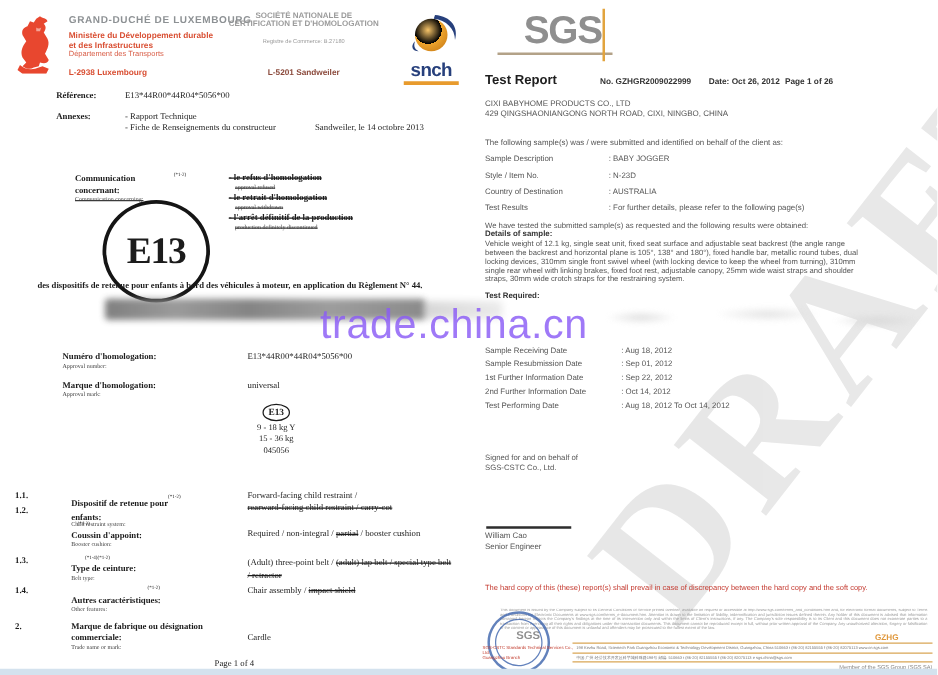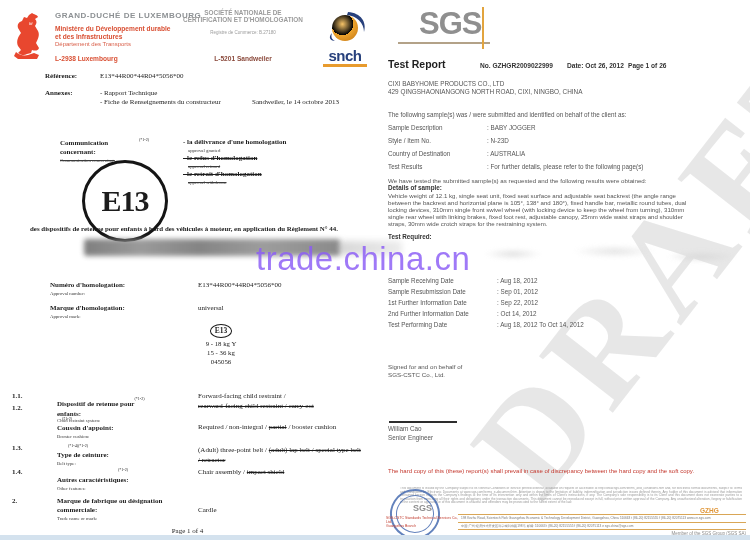--- a/index.html
+++ b/index.html
@@ -90,30 +90,30 @@
     <div class="abs b" style="left:60px;top:148px;font-size:7px;">concernant:</div>
     <div class="abs small-en struck" style="left:60px;top:158px;">Communication concerning:</div>
     <div class="abs" style="left:139px;top:137px;font-size:4px;">(*1-2)</div>
 
     <div class="abs e-circle" style="left:82px;top:160px;width:80px;height:76px;">
       <span style="font-size:30px;font-weight:600;letter-spacing:-1px;">E13</span>
     </div>
 
     <div class="abs" style="left:183px;top:138px;">
       <div>
-        <div class="b" style="font-size:7px;line-height:9px;">- la délivrance d'une homologation</div>
-        <div class="small-en" style="line-height:7px;margin-left:5px;">approval granted</div>
-      </div>
-      <div>
         <div class="b struck" style="font-size:7px;line-height:9px;">- le refus d'homologation</div>
         <div class="small-en struck" style="line-height:7px;margin-left:5px;">approval refused</div>
       </div>
       <div>
         <div class="b struck" style="font-size:7px;line-height:9px;">- le retrait d'homologation</div>
         <div class="small-en struck" style="line-height:7px;margin-left:5px;">approval withdrawn</div>
+      </div>
+      <div>
+        <div class="b struck" style="font-size:7px;line-height:9px;">- l'arrêt définitif de la production</div>
+        <div class="small-en struck" style="line-height:7px;margin-left:5px;">production definitely discontinued</div>
       </div>
     </div>
 
     <div class="abs b nowrap" style="left:30px;top:225px;font-size:6.9px;">des dispositifs de retenue pour enfants à bord des véhicules à moteur, en application du Règlement N° 44.</div>
 
     <div class="abs blurbar" style="left:84px;top:239px;width:256px;height:17px;"></div>
     <div class="abs blurfade" style="left:338px;top:241px;width:64px;height:14px;"></div>
 
     <div class="abs b" style="left:50px;top:281px;font-size:7px;">Numéro d'homologation:</div>
     <div class="abs small-en" style="left:50px;top:291px;">Approval number:</div>

